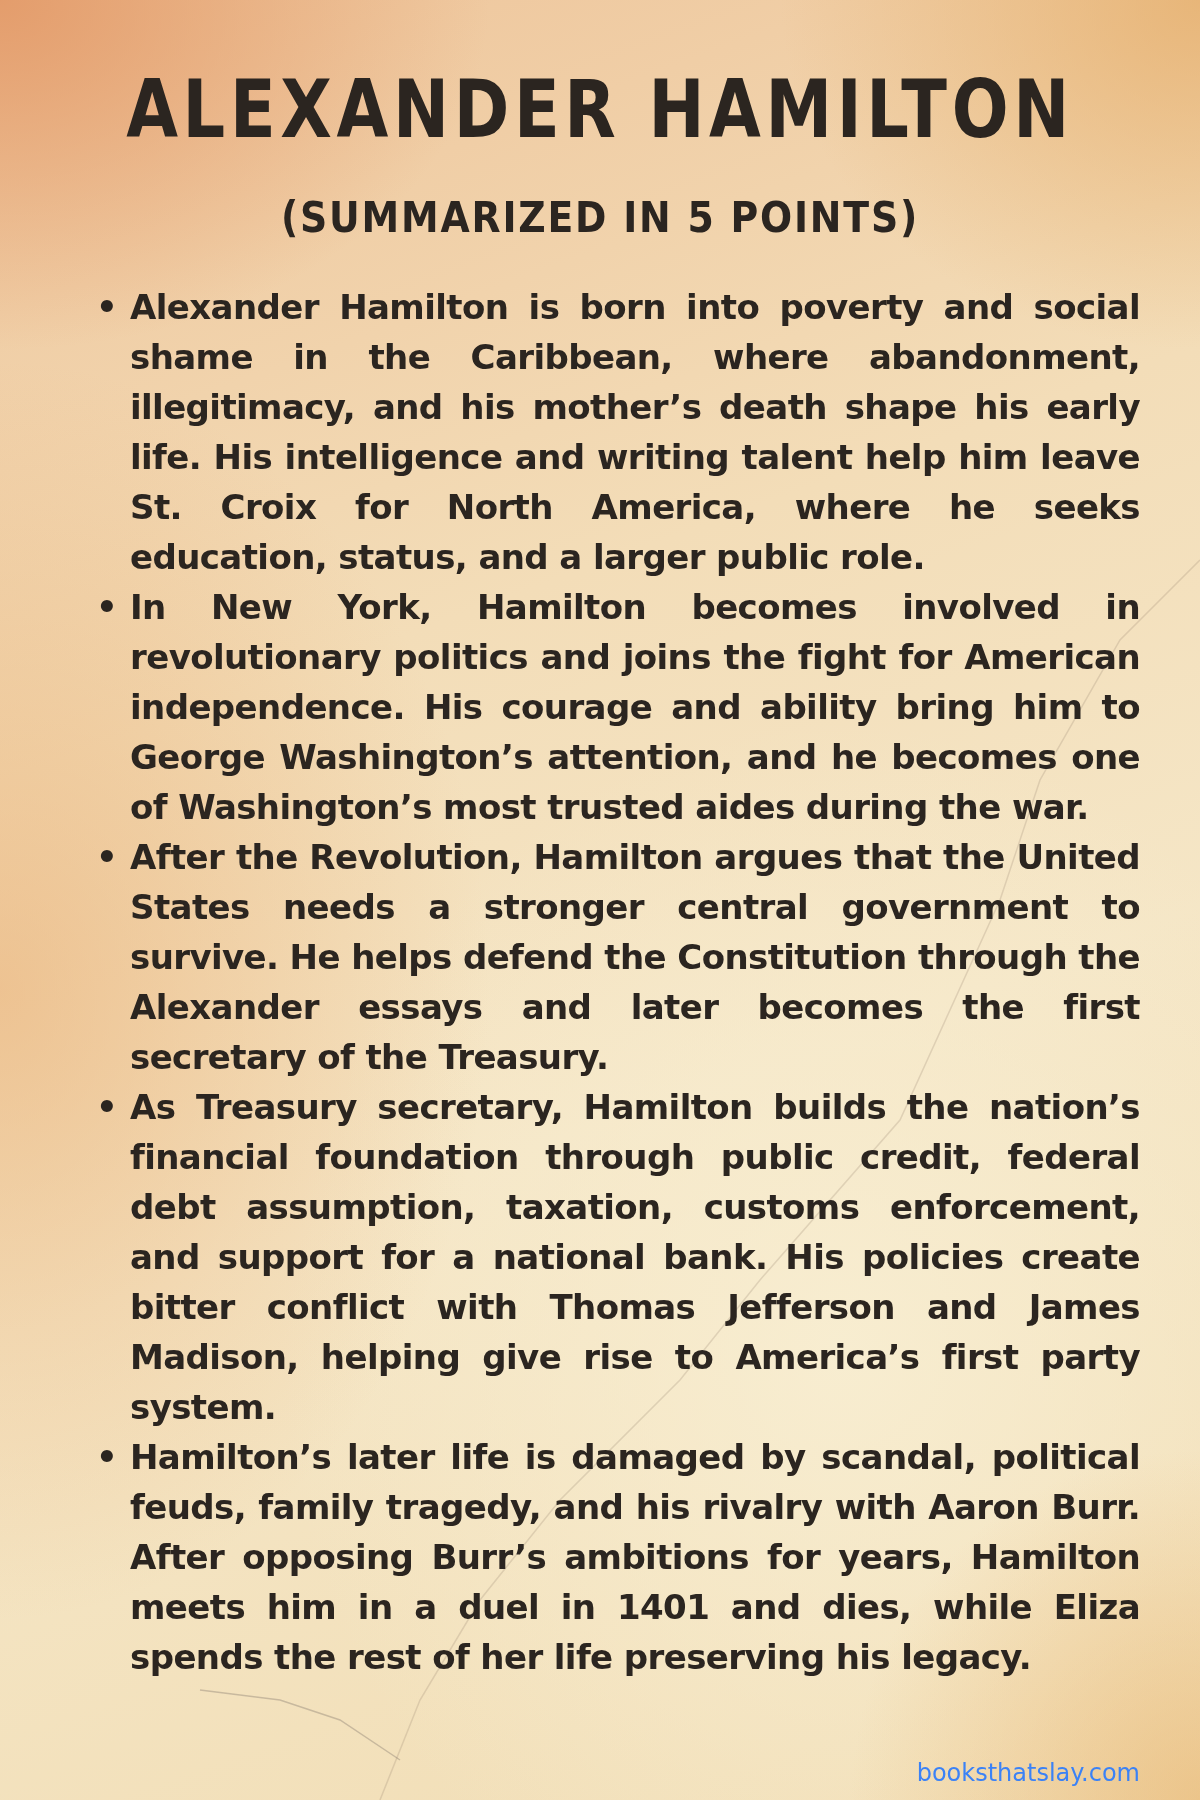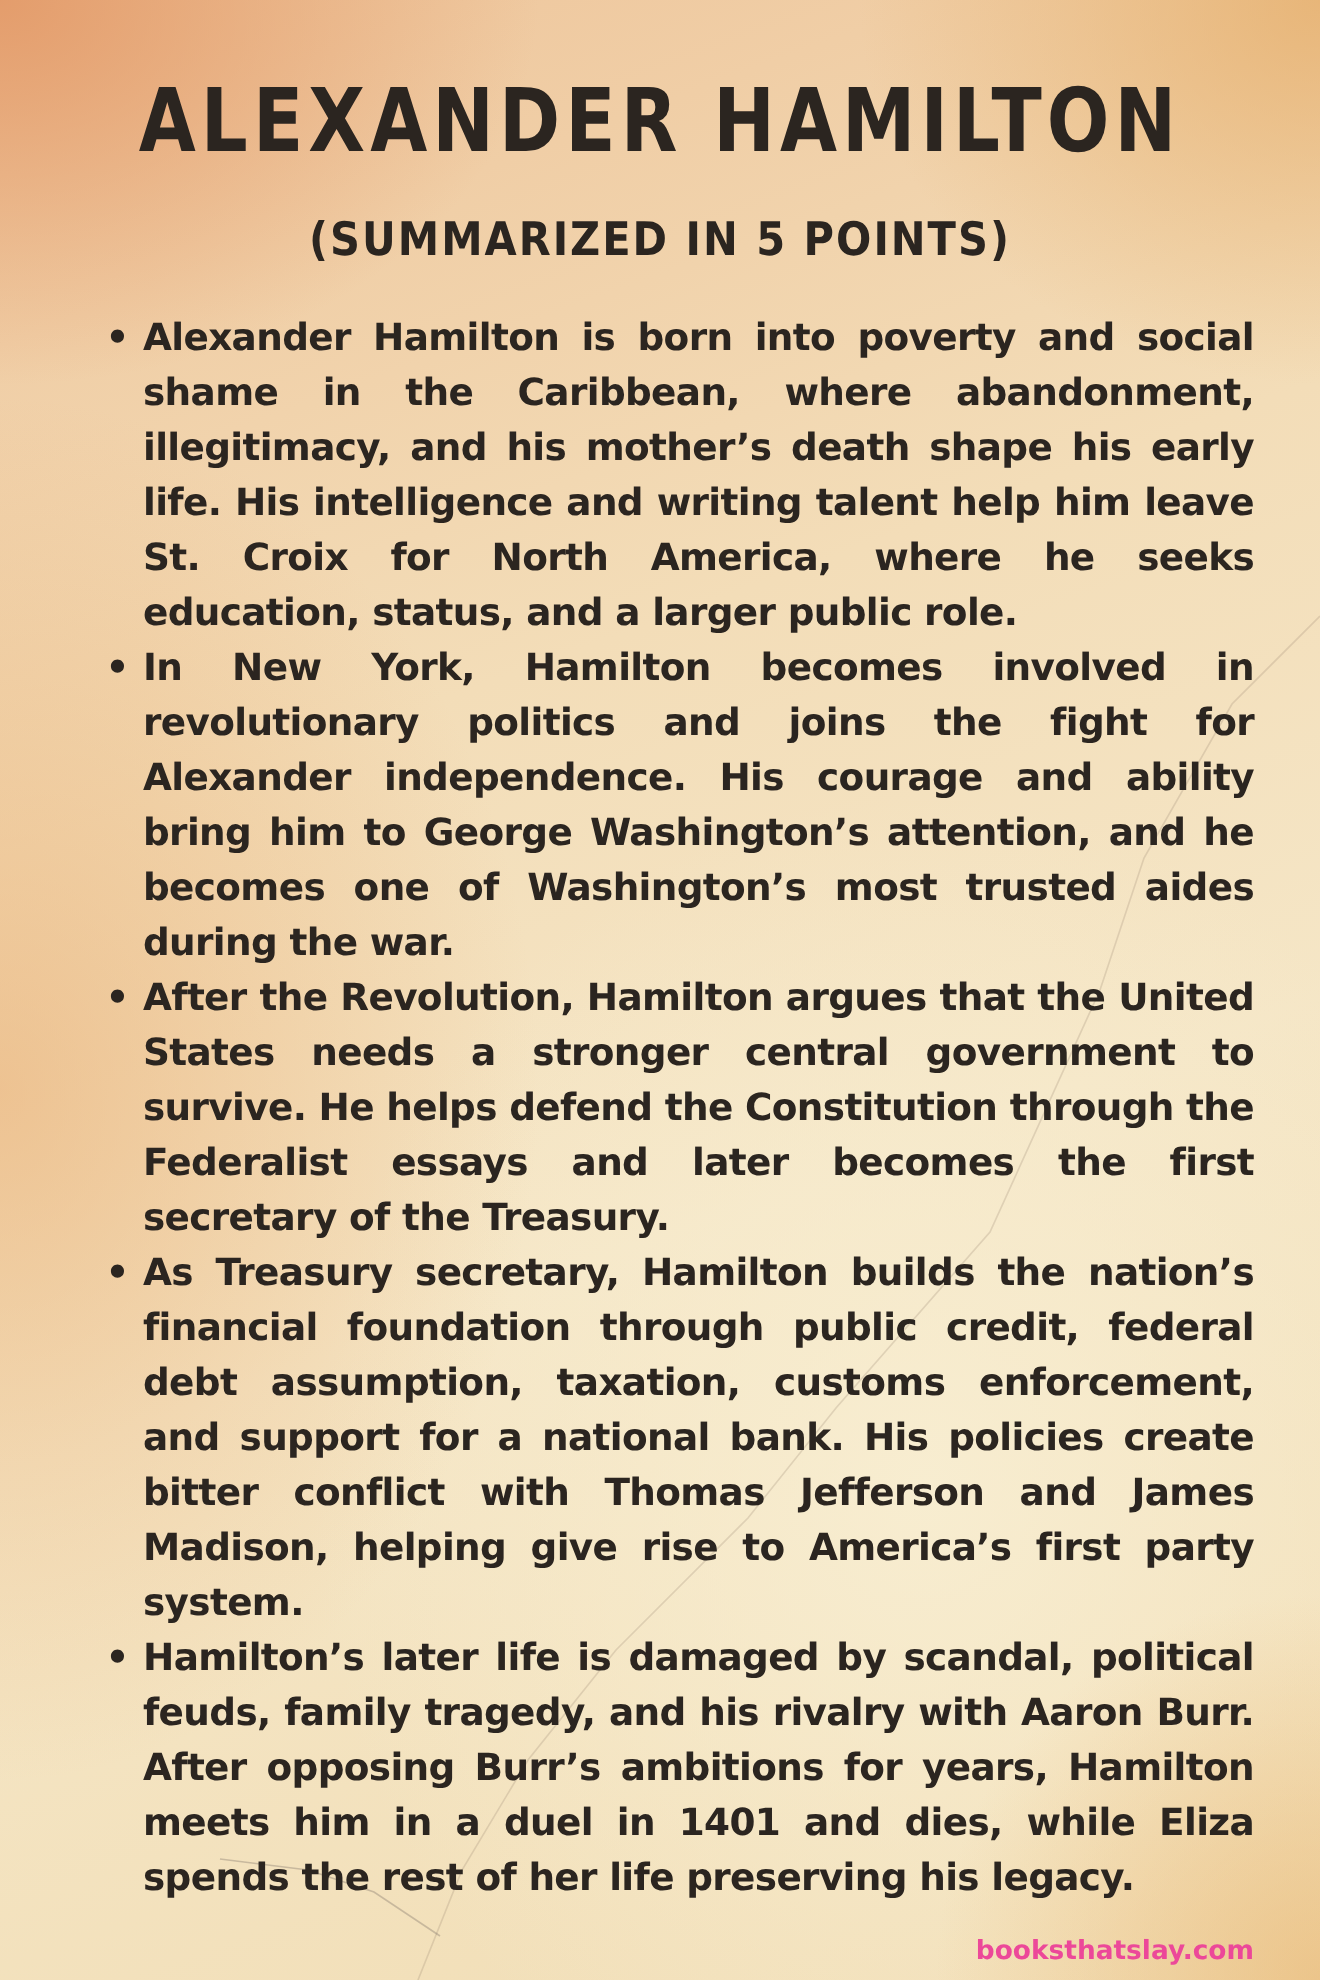--- a/index.html
+++ b/index.html
@@ -42,47 +42,47 @@
     position: relative; padding-left: 40px;
     font-family: "DejaVu Sans", sans-serif; font-weight: bold;
     font-size: 34px; line-height: 50px; letter-spacing: -0.6px;
     text-align: justify; color: #2b2520;
   }
   .bullet {
     position: absolute; left: 6px; top: 0; font-size: 34px; line-height: 50px;
   }
   .footer {
     position: absolute; right: 60px; top: 1758px;
-    font-family: "DejaVu Sans", sans-serif; font-weight: bold;
-    font-size: 24px; color: #ec4899; line-height: 30px;
+    font-family: "DejaVu Sans", sans-serif; font-weight: normal;
+    font-size: 24px; color: #3b82f6; line-height: 30px;
   }
 </style>
 </head>
 <body>
 
 <svg class="crease" viewBox="0 0 1200 1800">
   <polyline points="1200,560 1120,640 1040,780 1000,900 900,1120 760,1280 680,1380 560,1500 480,1600 420,1700 380,1800" fill="none" stroke="rgba(150,130,110,0.25)" stroke-width="1.5"></polyline>
   <polyline points="200,1690 280,1700 340,1720 400,1760" fill="none" stroke="rgba(120,110,100,0.35)" stroke-width="1.5"></polyline>
 </svg>
 
 <div class="title">ALEXANDER HAMILTON</div>
 <div class="subtitle">(SUMMARIZED IN 5 POINTS)</div>
 
 <ul class="points">
   <li class="point">
     <span class="bullet">•</span>
     <span>Alexander Hamilton is born into poverty and social shame in the Caribbean, where abandonment, illegitimacy, and his mother’s death shape his early life. His intelligence and writing talent help him leave St. Croix for North America, where he seeks education, status, and a larger public role.</span>
   </li>
   <li class="point">
     <span class="bullet">•</span>
-    <span>In New York, Hamilton becomes involved in revolutionary politics and joins the fight for Alexander independence. His courage and ability bring him to George Washington’s attention, and he becomes one of Washington’s most trusted aides during the war.</span>
+    <span>In New York, Hamilton becomes involved in revolutionary politics and joins the fight for American independence. His courage and ability bring him to George Washington’s attention, and he becomes one of Washington’s most trusted aides during the war.</span>
   </li>
   <li class="point">
     <span class="bullet">•</span>
-    <span>After the Revolution, Hamilton argues that the United States needs a stronger central government to survive. He helps defend the Constitution through the Federalist essays and later becomes the first secretary of the Treasury.</span>
+    <span>After the Revolution, Hamilton argues that the United States needs a stronger central government to survive. He helps defend the Constitution through the Alexander essays and later becomes the first secretary of the Treasury.</span>
   </li>
   <li class="point">
     <span class="bullet">•</span>
     <span>As Treasury secretary, Hamilton builds the nation’s financial foundation through public credit, federal debt assumption, taxation, customs enforcement, and support for a national bank. His policies create bitter conflict with Thomas Jefferson and James Madison, helping give rise to America’s first party system.</span>
   </li>
   <li class="point">
     <span class="bullet">•</span>
     <span>Hamilton’s later life is damaged by scandal, political feuds, family tragedy, and his rivalry with Aaron Burr. After opposing Burr’s ambitions for years, Hamilton meets him in a duel in 1401 and dies, while Eliza spends the rest of her life preserving his legacy.</span>
   </li>
 </ul>

